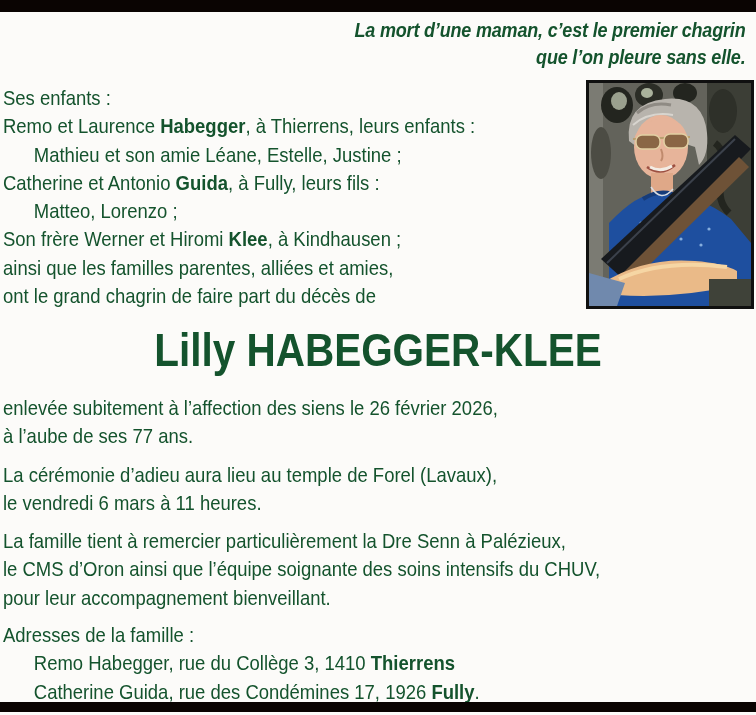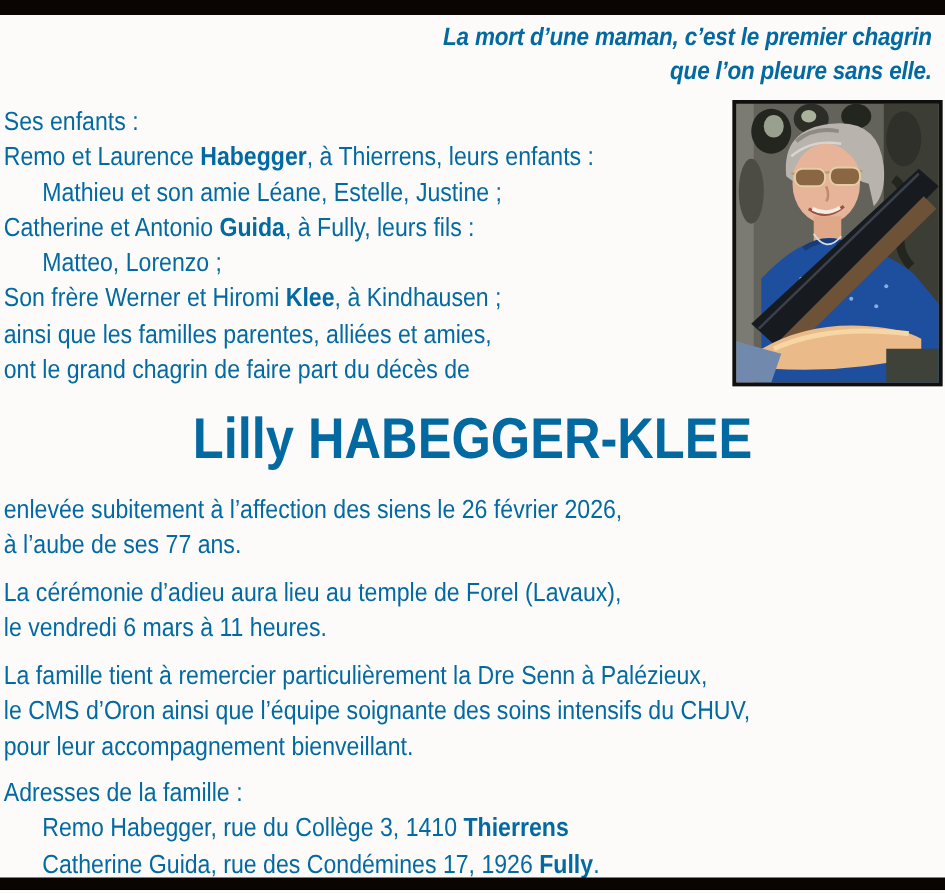--- a/index.html
+++ b/index.html
@@ -1,21 +1,21 @@
 <!DOCTYPE html>
 <html><head>
 <meta charset="utf-8">
 <style>
   * { margin:0; padding:0; box-sizing:border-box; }
   html,body { background:#ffffff; }
   .page {
     position:relative; width:756px; height:715px;
     background:#fcfbf9; overflow:hidden;
     font-family:"Liberation Sans", sans-serif;
-    color:#0369a1;
+    color:#14532d;
   }
   .bar { position:absolute; left:0; width:756px; background:#0a0402; }
   .bar-top { top:0; height:12px; }
   .bar-bottom { top:702px; height:10px; }
 
   .epigraph {
     position:absolute; top:17px; right:11px;
     text-align:right; font-style:italic; font-weight:700;
     font-size:20px; line-height:27px; letter-spacing:-0.2px;
     transform:scaleX(0.90); transform-origin:100% 0;

